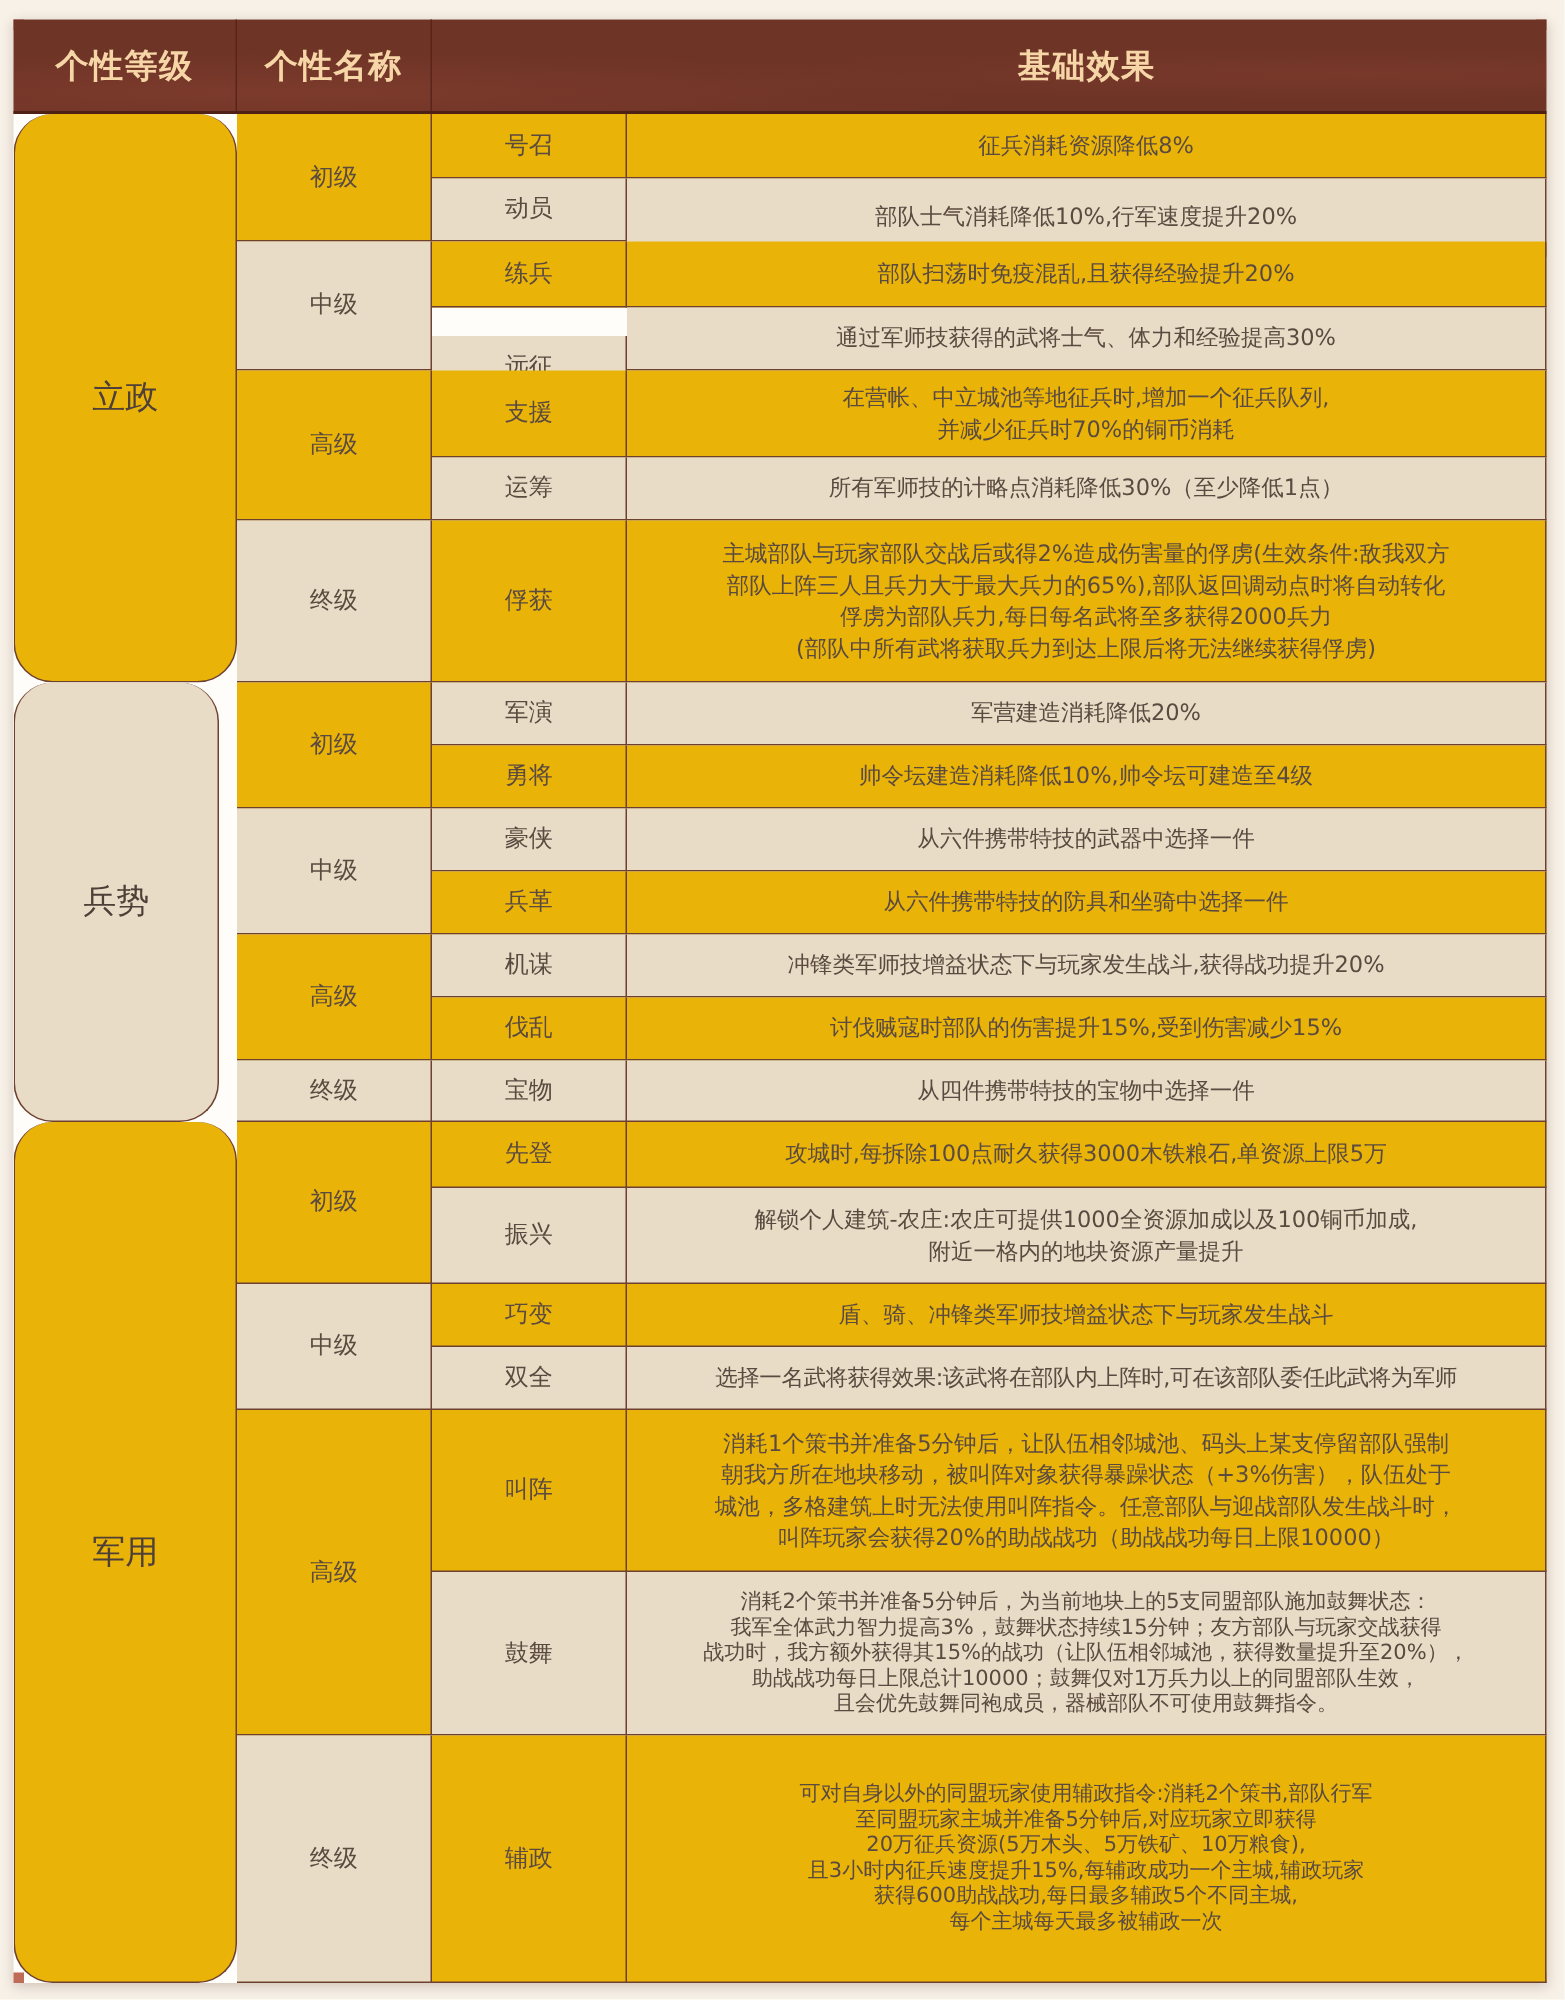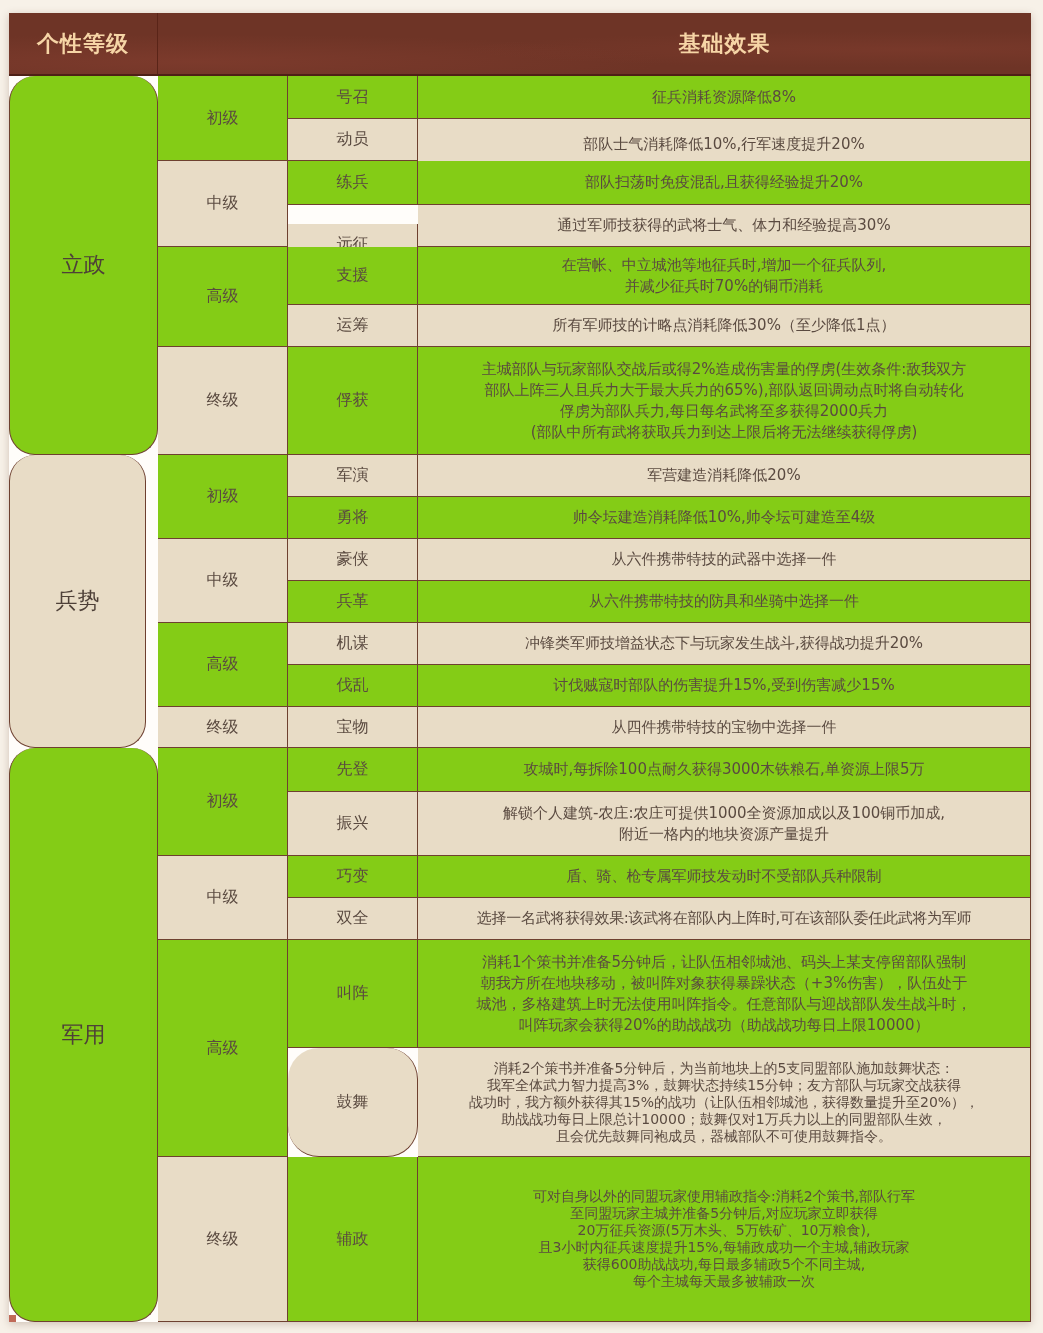--- a/index.html
+++ b/index.html
@@ -23,41 +23,42 @@
   .hcell {
     position:absolute; top:0; height:61px; display:flex; align-items:center; justify-content:center;
     color:#f6d5a6; font-size:22px; font-weight:bold; letter-spacing:1px;
     border-right:1px solid #5a2418; box-sizing:border-box;
   }
   .hcell:last-child { border-right:none; }
   .cell {
     position:absolute; box-sizing:border-box; display:flex; align-items:center; justify-content:center;
     text-align:center; color:#5a4a40; border-right:1px solid #6e4030; border-bottom:1px solid #6e4030;
   }
-  .w { background:#84cc16; }
+  .w { background:#eab308; }
   .b { background:#e8dcc6; }
   .cat { font-size:22px; color:#4e4038;border-radius:26px; }
   .lvl { font-size:16px; }
   .name { font-size:16px; }
   .eff { font-size:15px; line-height:21px; padding:0 6px; white-space:pre-line; }
   .eff.small { font-size:14px; line-height:17px; }
   .eff.tight { letter-spacing:-0.3px; }
   .cell.outer-l { border-left:1px solid #6e4030; }
 </style>
 </head>
 <body>
 
 <div class="card"></div>
 <div class="corner" style="left:9px;top:13px;"></div>
 <div class="corner" style="left:1024px;top:13px;"></div>
 <div class="corner" style="left:9px;top:1315px;"></div>
 <div class="corner" style="left:1024px;top:1315px;"></div>
 
 <div class="header">
   <div class="hcell" style="left:0;width:149px;">个性等级</div>
+  <div class="hcell" style="left:149px;width:130px;">个性名称</div>
   <div class="hcell" style="left:409px;width:613px;">基础效果</div>
 </div>
 
 <div id="table-body">
     <div class="cell w cat outer-l" style="left: 9px; top: 76px; width: 149px; height: 379px;">立政</div>
     <div class="cell w lvl" style="left: 158px; top: 76px; width: 130px; height: 85px;">初级</div>
     <div class="cell w name" style="left: 288px; top: 76px; width: 130px; height: 43px;">号召</div>
     <div class="cell w eff" style="left: 418px; top: 76px; width: 613px; height: 43px;">征兵消耗资源降低8%</div>
     <div class="cell b name" style="left: 288px; top: 119px; width: 130px; height: 42px;">动员</div>
     <div class="cell b eff" style="left: 418px; top: 119px; width: 613px; height: 52px;">部队士气消耗降低10%,行军速度提升20%</div>
@@ -99,30 +100,30 @@
     <div class="cell b eff" style="left: 418px; top: 707px; width: 613px; height: 41px;">从四件携带特技的宝物中选择一件</div>
     <div class="cell w cat outer-l" style="left: 9px; top: 748px; width: 149px; height: 574px;">军用</div>
     <div class="cell w lvl" style="left: 158px; top: 748px; width: 130px; height: 108px;">初级</div>
     <div class="cell w name" style="left: 288px; top: 748px; width: 130px; height: 44px;">先登</div>
     <div class="cell w eff" style="left: 418px; top: 748px; width: 613px; height: 44px;">攻城时,每拆除100点耐久获得3000木铁粮石,单资源上限5万</div>
     <div class="cell b name" style="left: 288px; top: 792px; width: 130px; height: 64px;">振兴</div>
     <div class="cell b eff" style="left: 418px; top: 792px; width: 613px; height: 64px;">解锁个人建筑-农庄:农庄可提供1000全资源加成以及100铜币加成,
 附近一格内的地块资源产量提升</div>
     <div class="cell b lvl" style="left: 158px; top: 856px; width: 130px; height: 84px;">中级</div>
     <div class="cell w name" style="left: 288px; top: 856px; width: 130px; height: 42px;">巧变</div>
-    <div class="cell w eff" style="left: 418px; top: 856px; width: 613px; height: 42px;">盾、骑、枪专属军师技发动时不受部队兵种限制</div>
+    <div class="cell w eff" style="left: 418px; top: 856px; width: 613px; height: 42px;">盾、骑、冲锋类军师技增益状态下与玩家发生战斗</div>
     <div class="cell b name" style="left: 288px; top: 898px; width: 130px; height: 42px;">双全</div>
     <div class="cell b eff tight" style="left: 418px; top: 898px; width: 613px; height: 42px;">选择一名武将获得效果:该武将在部队内上阵时,可在该部队委任此武将为军师</div>
     <div class="cell w lvl" style="left: 158px; top: 940px; width: 130px; height: 217px;">高级</div>
     <div class="cell w name" style="left: 288px; top: 940px; width: 130px; height: 108px;">叫阵</div>
     <div class="cell w eff" style="left: 418px; top: 940px; width: 613px; height: 108px;">消耗1个策书并准备5分钟后，让队伍相邻城池、码头上某支停留部队强制
 朝我方所在地块移动，被叫阵对象获得暴躁状态（+3%伤害），队伍处于
 城池，多格建筑上时无法使用叫阵指令。任意部队与迎战部队发生战斗时，
 叫阵玩家会获得20%的助战战功（助战战功每日上限10000）</div>
-    <div class="cell b name" style="left: 288px; top: 1048px; width: 130px; height: 109px; border-radius: 31px;">鼓舞</div>
+    <div class="cell b name" style="left: 288px; top: 1048px; width: 130px; height: 109px;">鼓舞</div>
     <div class="cell b eff small" style="left: 418px; top: 1048px; width: 613px; height: 109px;">消耗2个策书并准备5分钟后，为当前地块上的5支同盟部队施加鼓舞状态：
 我军全体武力智力提高3%，鼓舞状态持续15分钟；友方部队与玩家交战获得
 战功时，我方额外获得其15%的战功（让队伍相邻城池，获得数量提升至20%），
 助战战功每日上限总计10000；鼓舞仅对1万兵力以上的同盟部队生效，
 且会优先鼓舞同袍成员，器械部队不可使用鼓舞指令。</div>
     <div class="cell b lvl" style="left: 158px; top: 1157px; width: 130px; height: 165px;">终级</div>
     <div class="cell w name" style="left: 288px; top: 1157px; width: 130px; height: 165px;">辅政</div>
     <div class="cell w eff small" style="left: 418px; top: 1157px; width: 613px; height: 165px;">可对自身以外的同盟玩家使用辅政指令:消耗2个策书,部队行军
 至同盟玩家主城并准备5分钟后,对应玩家立即获得
 20万征兵资源(5万木头、5万铁矿、10万粮食),

